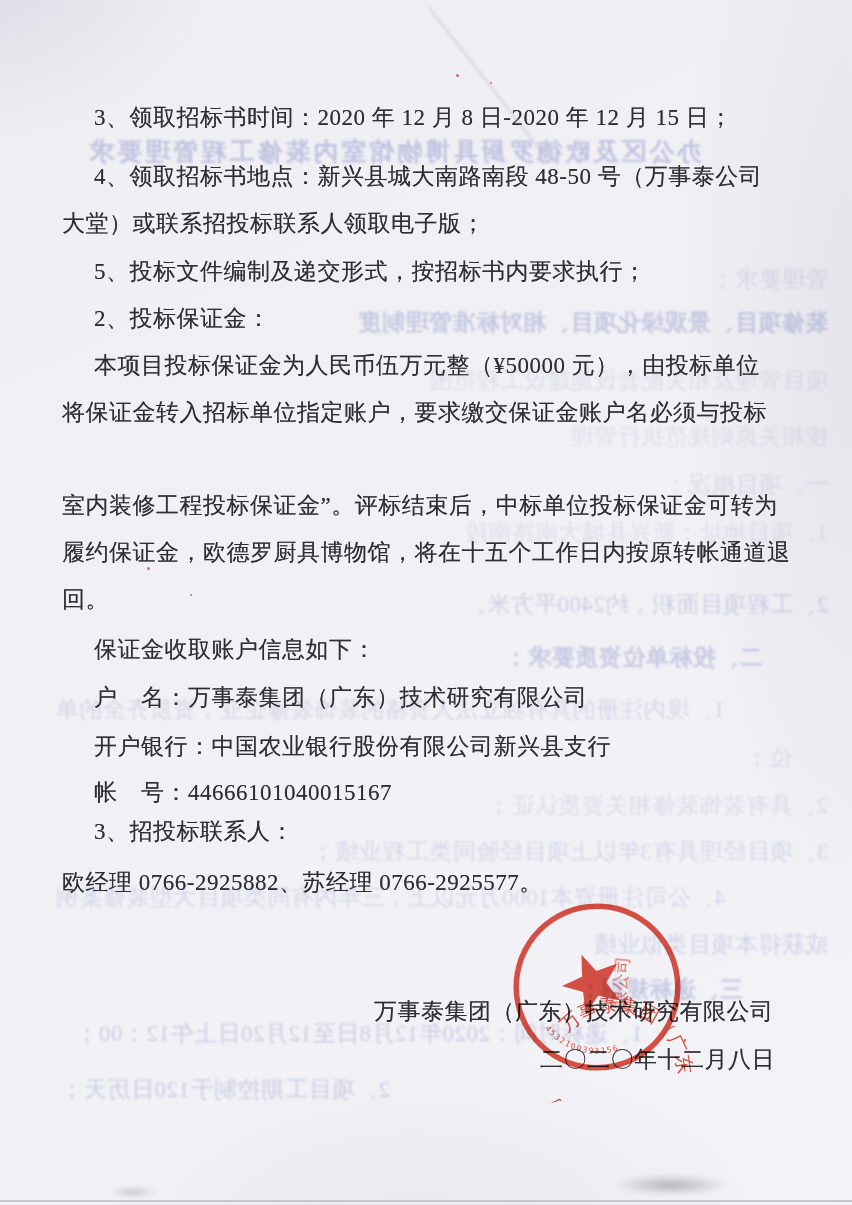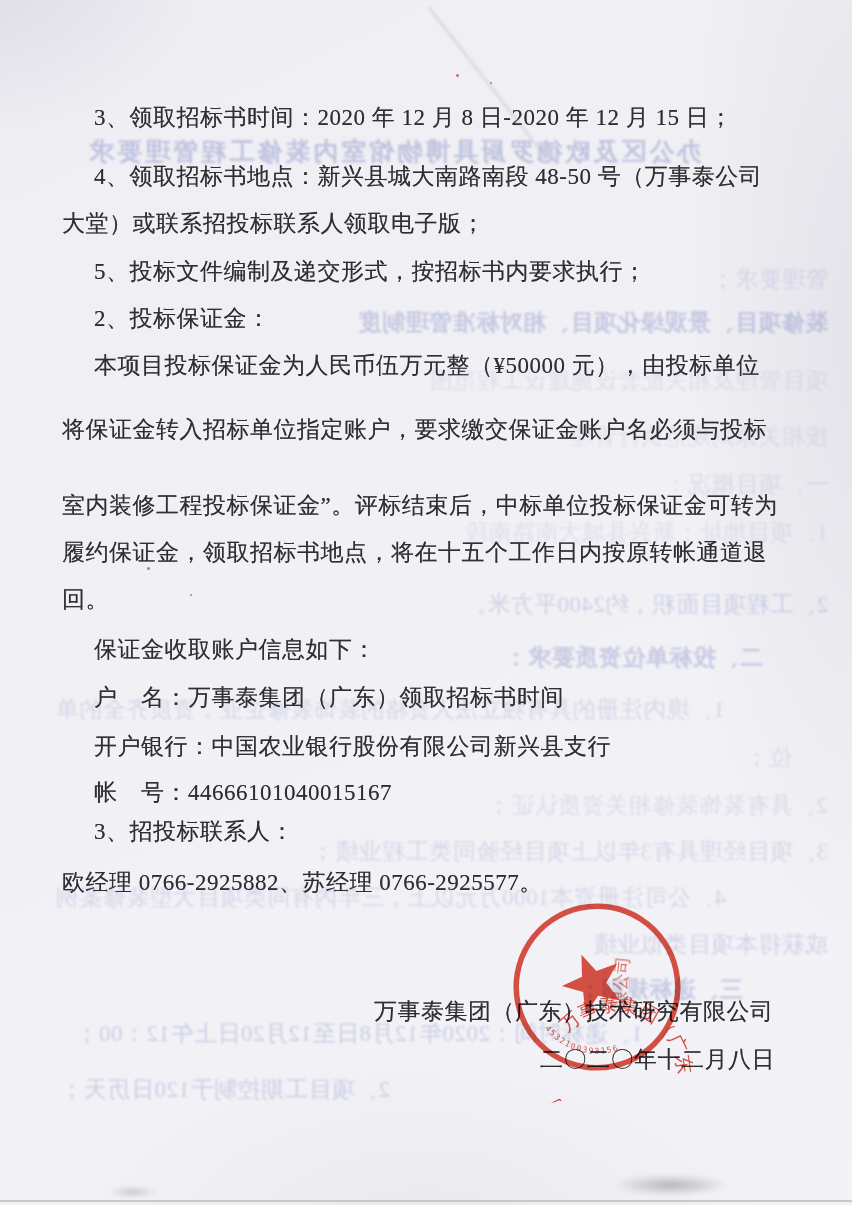--- a/index.html
+++ b/index.html
@@ -10,21 +10,21 @@
       radial-gradient(ellipse 260px 900px at 101% 28%, rgba(198,198,212,.30), transparent 70%),
       radial-gradient(ellipse 500px 260px at 50% 103%, rgba(205,205,212,.25), transparent 70%),
       linear-gradient(155deg,#efeef3 0%,#f1f0f4 45%,#f3f2f6 100%);
     font-family:"Liberation Serif","DejaVu Serif",serif;
   }
   
   .bl{position:absolute;left:62px;font-size:23px;line-height:1.25;letter-spacing:.5px;
       color:#2e2e33;white-space:nowrap;text-shadow:0 0 .4px rgba(46,46,51,.55);}
   .ind{left:94px;}
   .l1{top:104px}.l2{top:163px}.l3{top:210px}.l4{top:258px}.l5{top:305px}
-  .l6{top:352px}.l7{top:416px}.l8{top:445px}.l9{top:492px}.l10{top:539px}
+  .l6{top:352px}.l7{top:399px}.l8{top:445px}.l9{top:492px}.l10{top:539px}
   .l11{top:586px}.l12{top:636px}.l13{top:684px}.l14{top:733px}.l15{top:779px}
   .l16{top:818px}.l17{top:869px}.l18{top:916px}
   .sig-company{top:998px;left:374px}
   .sig-date{top:1046px;left:540px}
   
   .ghost{position:absolute;font-size:23px;line-height:1.2;color:#6e7cc2;white-space:nowrap;
          transform:scaleX(-1);filter:blur(1.2px);opacity:.20;letter-spacing:.5px;}
   .gb{font-weight:bold;color:#5f6eba;opacity:.30;}
   .g1{top:137px;left:86px;font-size:25px;letter-spacing:3px;opacity:.34}
   .g2{top:266px;right:24px}
@@ -87,24 +87,24 @@
   <div class="ghost g18">2、项目工期控制于120日历天；</div>
 
   <div class="bl ind l1">3、领取招标书时间：2020 年 12 月 8 日-2020 年 12 月 15 日；</div>
   <div class="bl ind l2">4、领取招标书地点：新兴县城大南路南段 48-50 号（万事泰公司</div>
   <div class="bl l3">大堂）或联系招投标联系人领取电子版；</div>
   <div class="bl ind l4">5、投标文件编制及递交形式，按招标书内要求执行；</div>
   <div class="bl ind l5">2、投标保证金：</div>
   <div class="bl ind l6">本项目投标保证金为人民币伍万元整（¥50000 元），由投标单位</div>
   <div class="bl l7">将保证金转入招标单位指定账户，要求缴交保证金账户名必须与投标</div>
   <div class="bl l9">室内装修工程投标保证金”。评标结束后，中标单位投标保证金可转为</div>
-  <div class="bl l10">履约保证金，领取招标书地点，将在十五个工作日内按原转帐通道退</div>
+  <div class="bl l10">履约保证金，欧德罗厨具博物馆，将在十五个工作日内按原转帐通道退</div>
   <div class="bl l11">回。</div>
   <div class="bl ind l12">保证金收取账户信息如下：</div>
-  <div class="bl ind l13">户　名：万事泰集团（广东）领取招标书时间</div>
+  <div class="bl ind l13">户　名：万事泰集团（广东）技术研究有限公司</div>
   <div class="bl ind l14">开户银行：中国农业银行股份有限公司新兴县支行</div>
   <div class="bl ind l15">帐　号：44666101040015167</div>
   <div class="bl ind l16">3、招投标联系人：</div>
   <div class="bl l17">欧经理 0766-2925882、苏经理 0766-2925577。</div>
 
   <div class="bl sig-company">万事泰集团（广东）技术研究有限公司</div>
   <div class="bl sig-date">二〇二〇年十二月八日</div>
 
   <svg class="seal" viewBox="0 0 206 206" aria-hidden="true">
     <defs>

